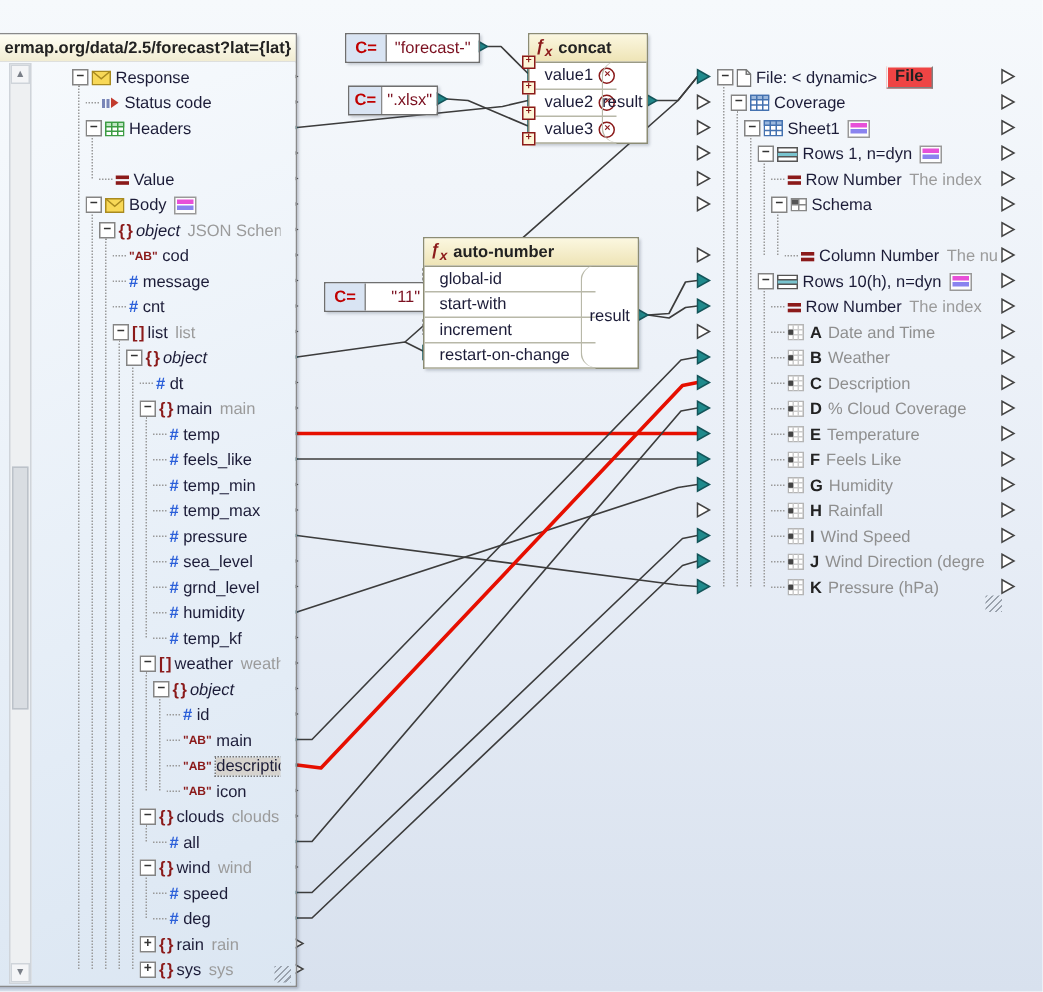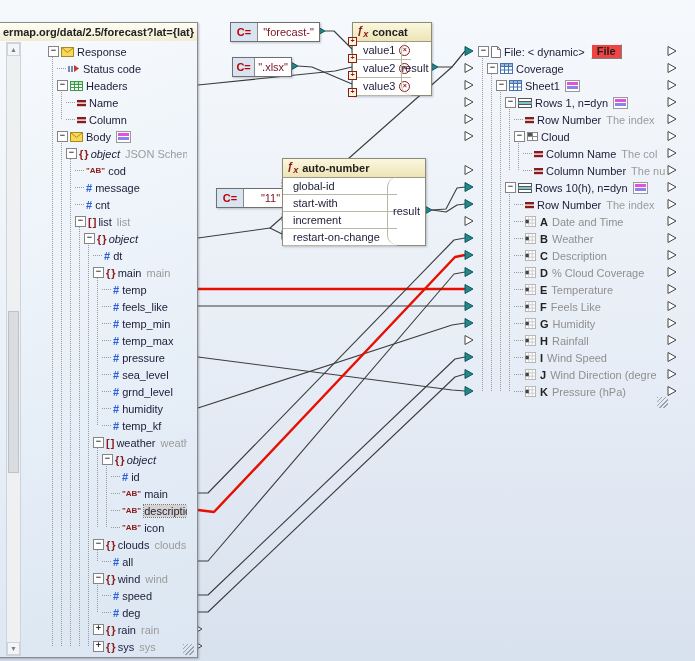--- a/index.html
+++ b/index.html
@@ -283,39 +283,29 @@
         <svg width="13" height="10">
           <rect x="0.5" y="0.5" width="12" height="9" fill="#fff" stroke="#3c9c44"></rect>
           <rect x="0.5" y="0.5" width="12" height="3" fill="#bfe6c3" stroke="#3c9c44"></rect>
           <line x1="4.5" y1="0.5" x2="4.5" y2="9.5" stroke="#3c9c44"></line>
           <line x1="8.5" y1="0.5" x2="8.5" y2="9.5" stroke="#3c9c44"></line>
           <line x1="0.5" y1="6.5" x2="12.5" y2="6.5" stroke="#3c9c44"></line>
         </svg>
       </span>
       <span class="lbl">Headers</span>
     </div>
-    <div class="trow" style="left: 66px; top: 84px; width: 121px;">
+    <div class="trow" style="left: 66px; top: 101px; width: 121px;">
       <span class="stub"></span>
       <span class="icn">
         <svg width="9" height="8">
           <rect x="0" y="1" width="9" height="2.4" fill="#8b1a1a"></rect>
           <rect x="0" y="4.8" width="9" height="2.4" fill="#8b1a1a"></rect>
         </svg>
       </span>
-      <span class="lbl">Name</span>
-    </div>
-    <div class="trow" style="left: 66px; top: 101px; width: 121px;">
-      <span class="stub"></span>
-      <span class="icn">
-        <svg width="9" height="8">
-          <rect x="0" y="1" width="9" height="2.4" fill="#8b1a1a"></rect>
-          <rect x="0" y="4.8" width="9" height="2.4" fill="#8b1a1a"></rect>
-        </svg>
-      </span>
-      <span class="lbl">Column</span>
+      <span class="lbl">Value</span>
     </div>
     <div class="trow" style="left: 57px; top: 118px; width: 130px;">
       <span class="exp">−</span>
       <span class="icn">
         <svg width="13" height="10">
           <rect x="0.5" y="0.5" width="12" height="9" fill="#f8d857" stroke="#a98a1f"></rect>
           <path d="M0.5,0.5 L6.5,5.5 L12.5,0.5" fill="none" stroke="#a98a1f"></path>
         </svg>
       </span>
       <span class="lbl">Body</span>
@@ -564,32 +554,21 @@
     <div class="trow" style="left: 514px; top: 118px; width: 152px;">
       <span class="exp">−</span>
       <span class="icn">
         <svg width="11" height="9">
           <rect x="0.5" y="0.5" width="10" height="8" fill="#fff" stroke="#888"></rect>
           <line x1="5.5" y1="0.5" x2="5.5" y2="8.5" stroke="#888"></line>
           <line x1="0.5" y1="4.5" x2="10.5" y2="4.5" stroke="#888"></line>
           <rect x="1" y="1" width="4" height="3" fill="#555"></rect>
         </svg>
       </span>
-      <span class="lbl">Cloud</span>
-    </div>
-    <div class="trow" style="left: 523px; top: 135px; width: 143px;">
-      <span class="stub"></span>
-      <span class="icn">
-        <svg width="9" height="8">
-          <rect x="0" y="1" width="9" height="2.4" fill="#8b1a1a"></rect>
-          <rect x="0" y="4.8" width="9" height="2.4" fill="#8b1a1a"></rect>
-        </svg>
-      </span>
-      <span class="lbl">Column Name</span>
-      <span class="ann">The col</span>
+      <span class="lbl">Schema</span>
     </div>
     <div class="trow" style="left: 523px; top: 152px; width: 143px;">
       <span class="stub"></span>
       <span class="icn">
         <svg width="9" height="8">
           <rect x="0" y="1" width="9" height="2.4" fill="#8b1a1a"></rect>
           <rect x="0" y="4.8" width="9" height="2.4" fill="#8b1a1a"></rect>
         </svg>
       </span>
       <span class="lbl">Column Number</span>

